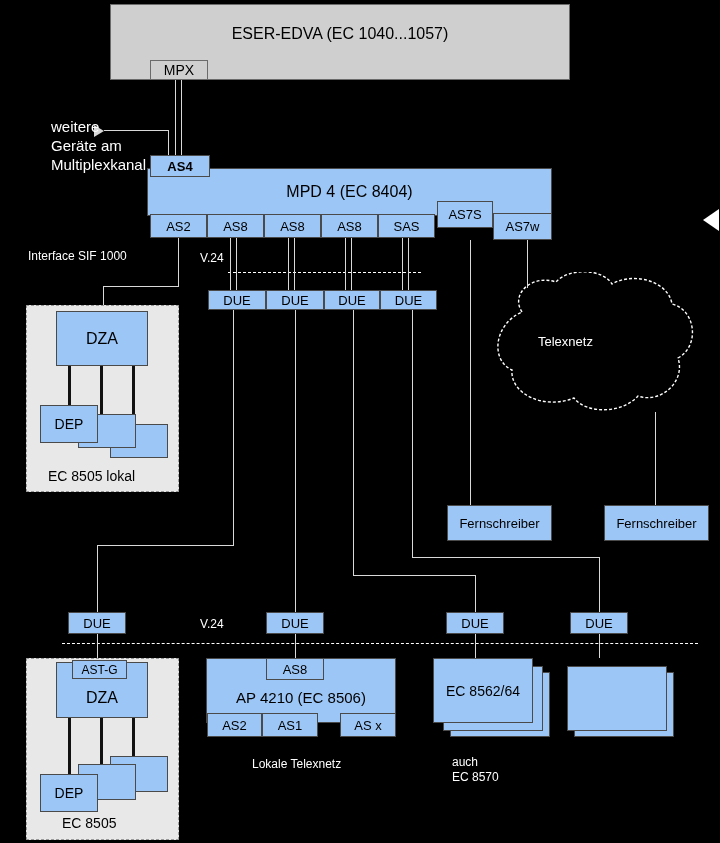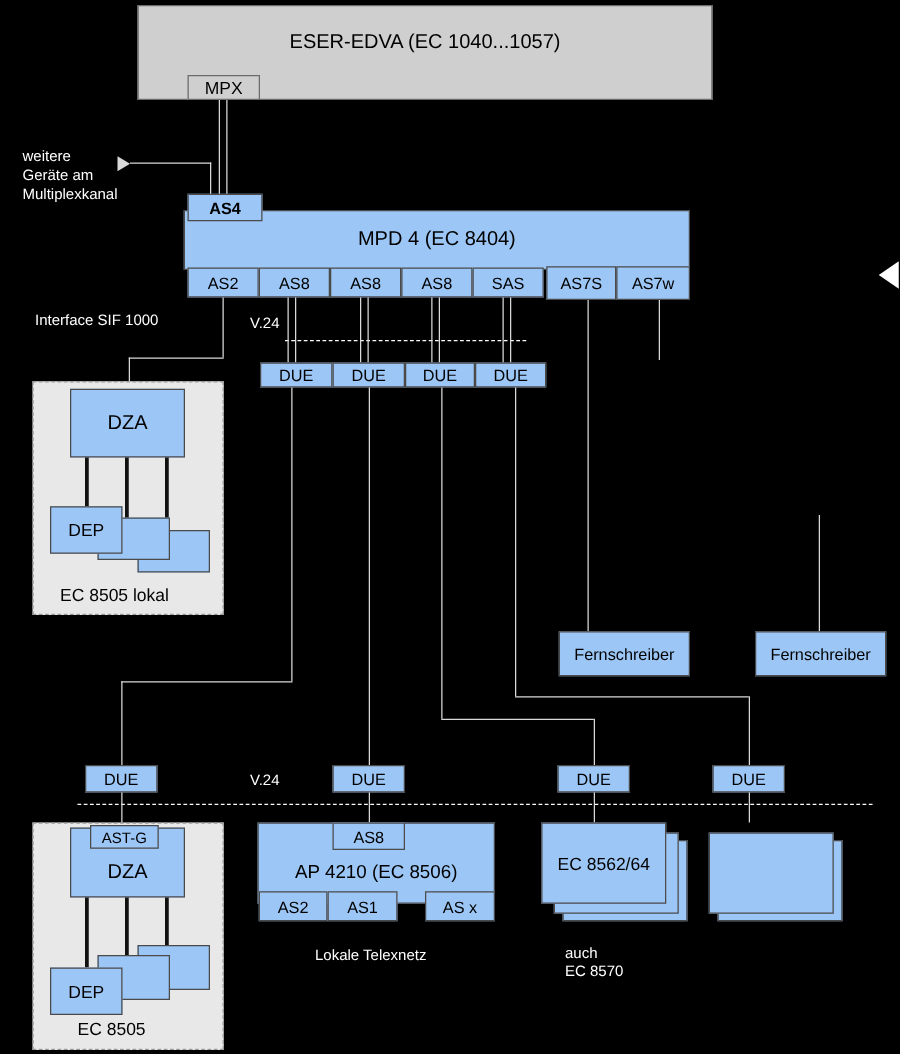--- a/index.html
+++ b/index.html
@@ -19,21 +19,21 @@
   .wv{width:1px;}
   .thick{background:#111;}
 
   .dashline{position:absolute;height:0;border-top:1px dashed #ffffff;}
 
   #stage .t16{font-size:16px;}
   #stage .t15{font-size:15px;}
   #stage .t14{font-size:14px;}
   #stage .t13{font-size:13px;}
   #stage .t12{font-size:12px;}
-  #stage .t11{font-size:12px;}
+  #stage .t11{font-size:15px;margin-left:33px;}
 
   .cloudwrap{position:absolute;}
   .arrowL{position:absolute;width:0;height:0;
     border-top:11px solid transparent;border-bottom:11px solid transparent;
     border-right:16px solid #fff;}
   .arrowhead{position:absolute;width:0;height:0;
     border-top:6px solid transparent;border-bottom:6px solid transparent;
     border-right:10px solid #d9d9d9;}
 </style>
 </head>
@@ -74,21 +74,21 @@
   </div>
   <div class="box blue t13" style="left:264px;top:214px;width:57px;height:24px;">
     <span>AS8</span>
   </div>
   <div class="box blue t13" style="left:321px;top:214px;width:57px;height:24px;">
     <span>AS8</span>
   </div>
   <div class="box blue t13" style="left:378px;top:214px;width:57px;height:24px;">
     <span>SAS</span>
   </div>
-  <div class="box blue t13" style="left:437px;top:213px;width:56px;height:27px;">
+  <div class="box blue t13" style="left:437px;top:201px;width:56px;height:27px;">
     <span>AS7S</span>
   </div>
   <div class="box blue t13" style="left:493px;top:213px;width:59px;height:27px;">
     <span>AS7w</span>
   </div>
 
   <div class="arrowL" style="left:703px;top:209px;"></div>
 
   <div class="lbl t12" style="left:28px;top:249px;">Interface SIF 1000</div>
   <div class="wire wv" style="left:178px;top:238px;height:48px;"></div>
@@ -127,20 +127,29 @@
   <div class="wire wv thick" style="left:68px;top:366px;width:3px;height:54px;"></div>
   <div class="wire wv thick" style="left:100px;top:366px;width:3px;height:62px;"></div>
   <div class="wire wv thick" style="left:132px;top:366px;width:3px;height:70px;"></div>
   <div class="box blue" style="left:110px;top:424px;width:58px;height:34px;"></div>
   <div class="box blue" style="left:78px;top:414px;width:58px;height:34px;"></div>
   <div class="box blue t14" style="left:40px;top:405px;width:58px;height:38px;">
     <span>DEP</span>
   </div>
   <div class="lbl t14" style="left:48px;top:468px;color:#000;">EC 8505 lokal</div>
 
+  <div class="cloudwrap" style="left:482px;top:272px;width:222px;height:150px;">
+    <svg width="222" height="150" viewBox="0 0 222 150">
+      <path d="M40 40 C28 22 50 2 74 10 C86 -4 120 -4 130 12
+               C150 0 186 8 190 32 C214 38 218 74 196 86
+               C204 110 178 132 156 124 C140 142 104 142 92 126
+               C62 138 28 122 30 98 C8 88 12 52 40 40 Z" fill="#000" stroke="#ffffff" stroke-width="1.4" stroke-dasharray="3,2"></path>
+    </svg>
+    <span class="lbl t13" style="left:56px;top:62px;">Telexnetz</span>
+  </div>
 
   <div class="wire wv" style="left:527px;top:240px;height:48px;"></div>
 
   <div class="wire wv" style="left:470px;top:240px;height:265px;"></div>
 
   <div class="wire wv" style="left:655px;top:412px;height:93px;"></div>
 
   <div class="box blue t13" style="left:447px;top:505px;width:105px;height:36px;">
     <span>Fernschreiber</span>
   </div>

